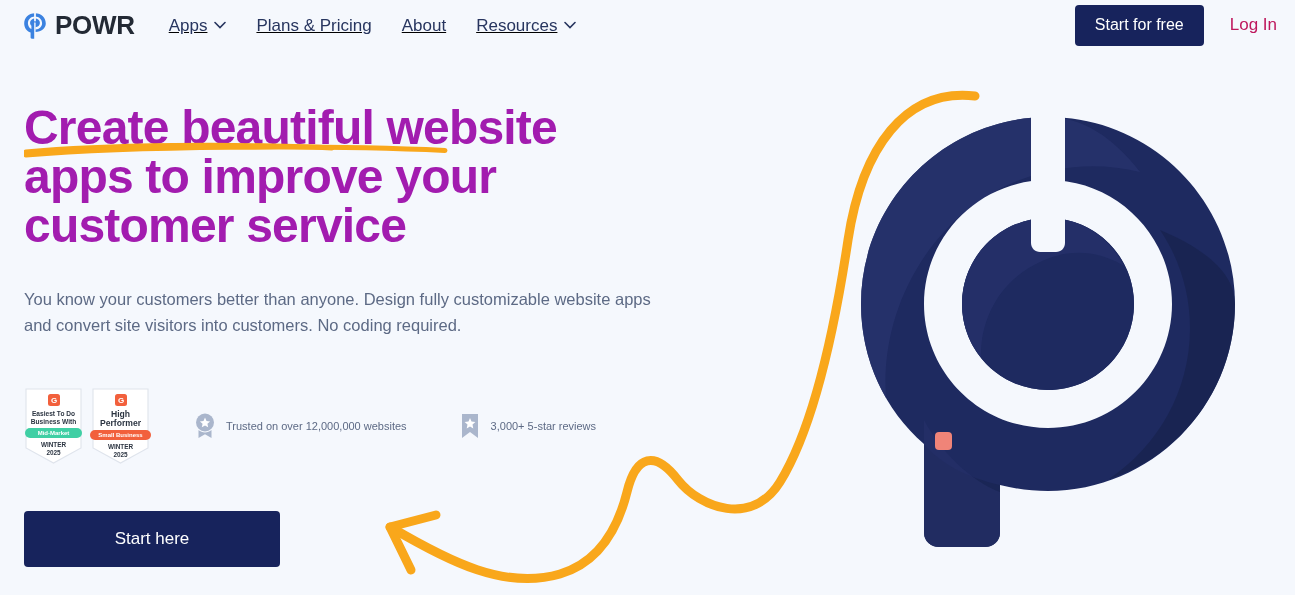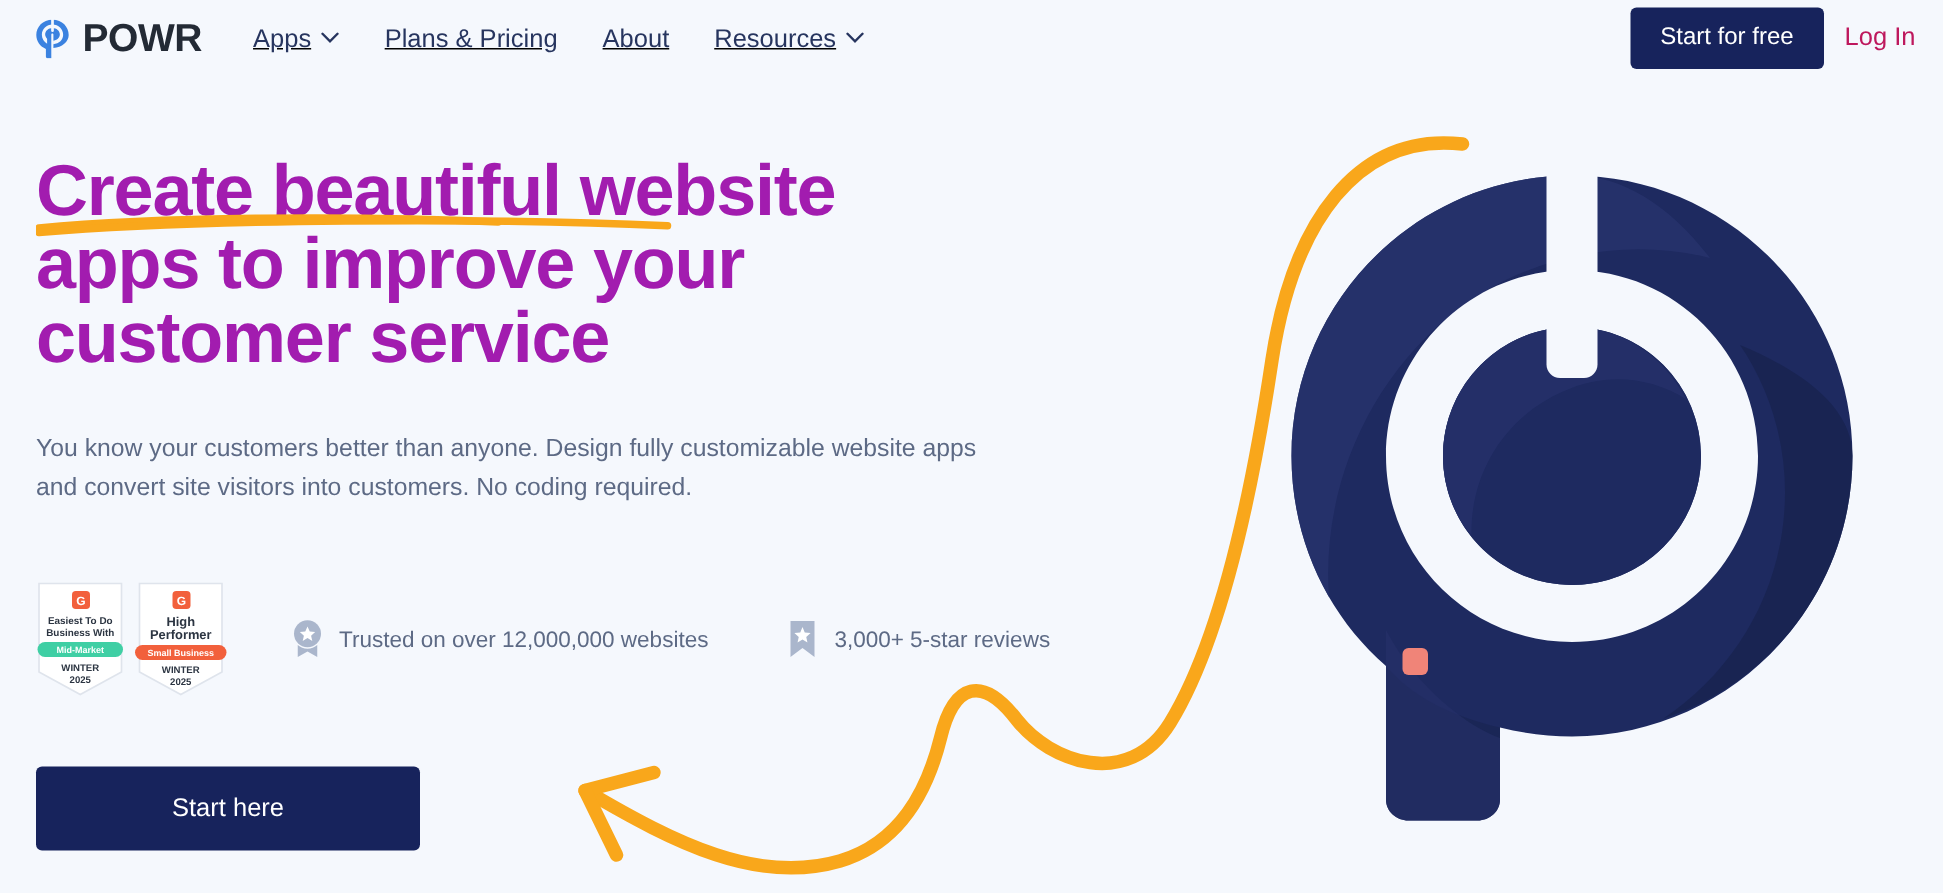--- a/index.html
+++ b/index.html
@@ -26,21 +26,21 @@
   }
   .nav { display: flex; align-items: center; margin-left: 34px; gap: 30px; text-decoration: underline; }
   .nav-item {
     display: flex; align-items: center; gap: 7px;
     font-size: 17px; color: #27355f; cursor: pointer;
     line-height: 1; white-space: nowrap;
   }
   .chev { width: 12px; height: 8px; display: block; }
   .header-right {
     position: absolute; right: 18px; top: 0; height: 50px;
-    display: flex; align-items: center; gap: 14px;
+    display: flex; align-items: center; gap: 26px;
   }
   .btn-start-free {
     background: #17235c; color: #ffffff;
     font-size: 16px; border: none; border-radius: 4px;
     padding: 0 20px; height: 41px; cursor: pointer;
     font-family: "Liberation Sans", sans-serif;
   }
   .login-link { font-size: 17px; color: #be185d; cursor: pointer; white-space: nowrap; }
 
   
@@ -63,21 +63,21 @@
   
   .proof-row {
     position: absolute; left: 22px; top: 386px;
     display: flex; align-items: center; z-index: 30;
   }
   .g2-badges { display: flex; align-items: flex-start; gap: 4px; }
   .g2-badge { width: 63px; height: 80px; display: block; }
   .trust-items { display: flex; align-items: center; margin-left: 42px; gap: 52px; }
   .trust-item { display: flex; align-items: center; gap: 10px; }
   .trust-icon { width: 22px; height: 26px; display: block; flex: 0 0 auto; }
-  .trust-label { font-size: 15px; color: #5d6a85; white-space: nowrap; }
+  .trust-label { font-size: 11px; color: #5d6a85; white-space: nowrap; }
 
   
   .btn-start-here {
     position: absolute; left: 24px; top: 511px;
     width: 256px; height: 56px;
     background: #17235c; color: #ffffff;
     font-size: 17px; font-weight: normal;
     border: none; border-radius: 4px; cursor: pointer;
     z-index: 30; font-family: "Liberation Sans", sans-serif;
   }

